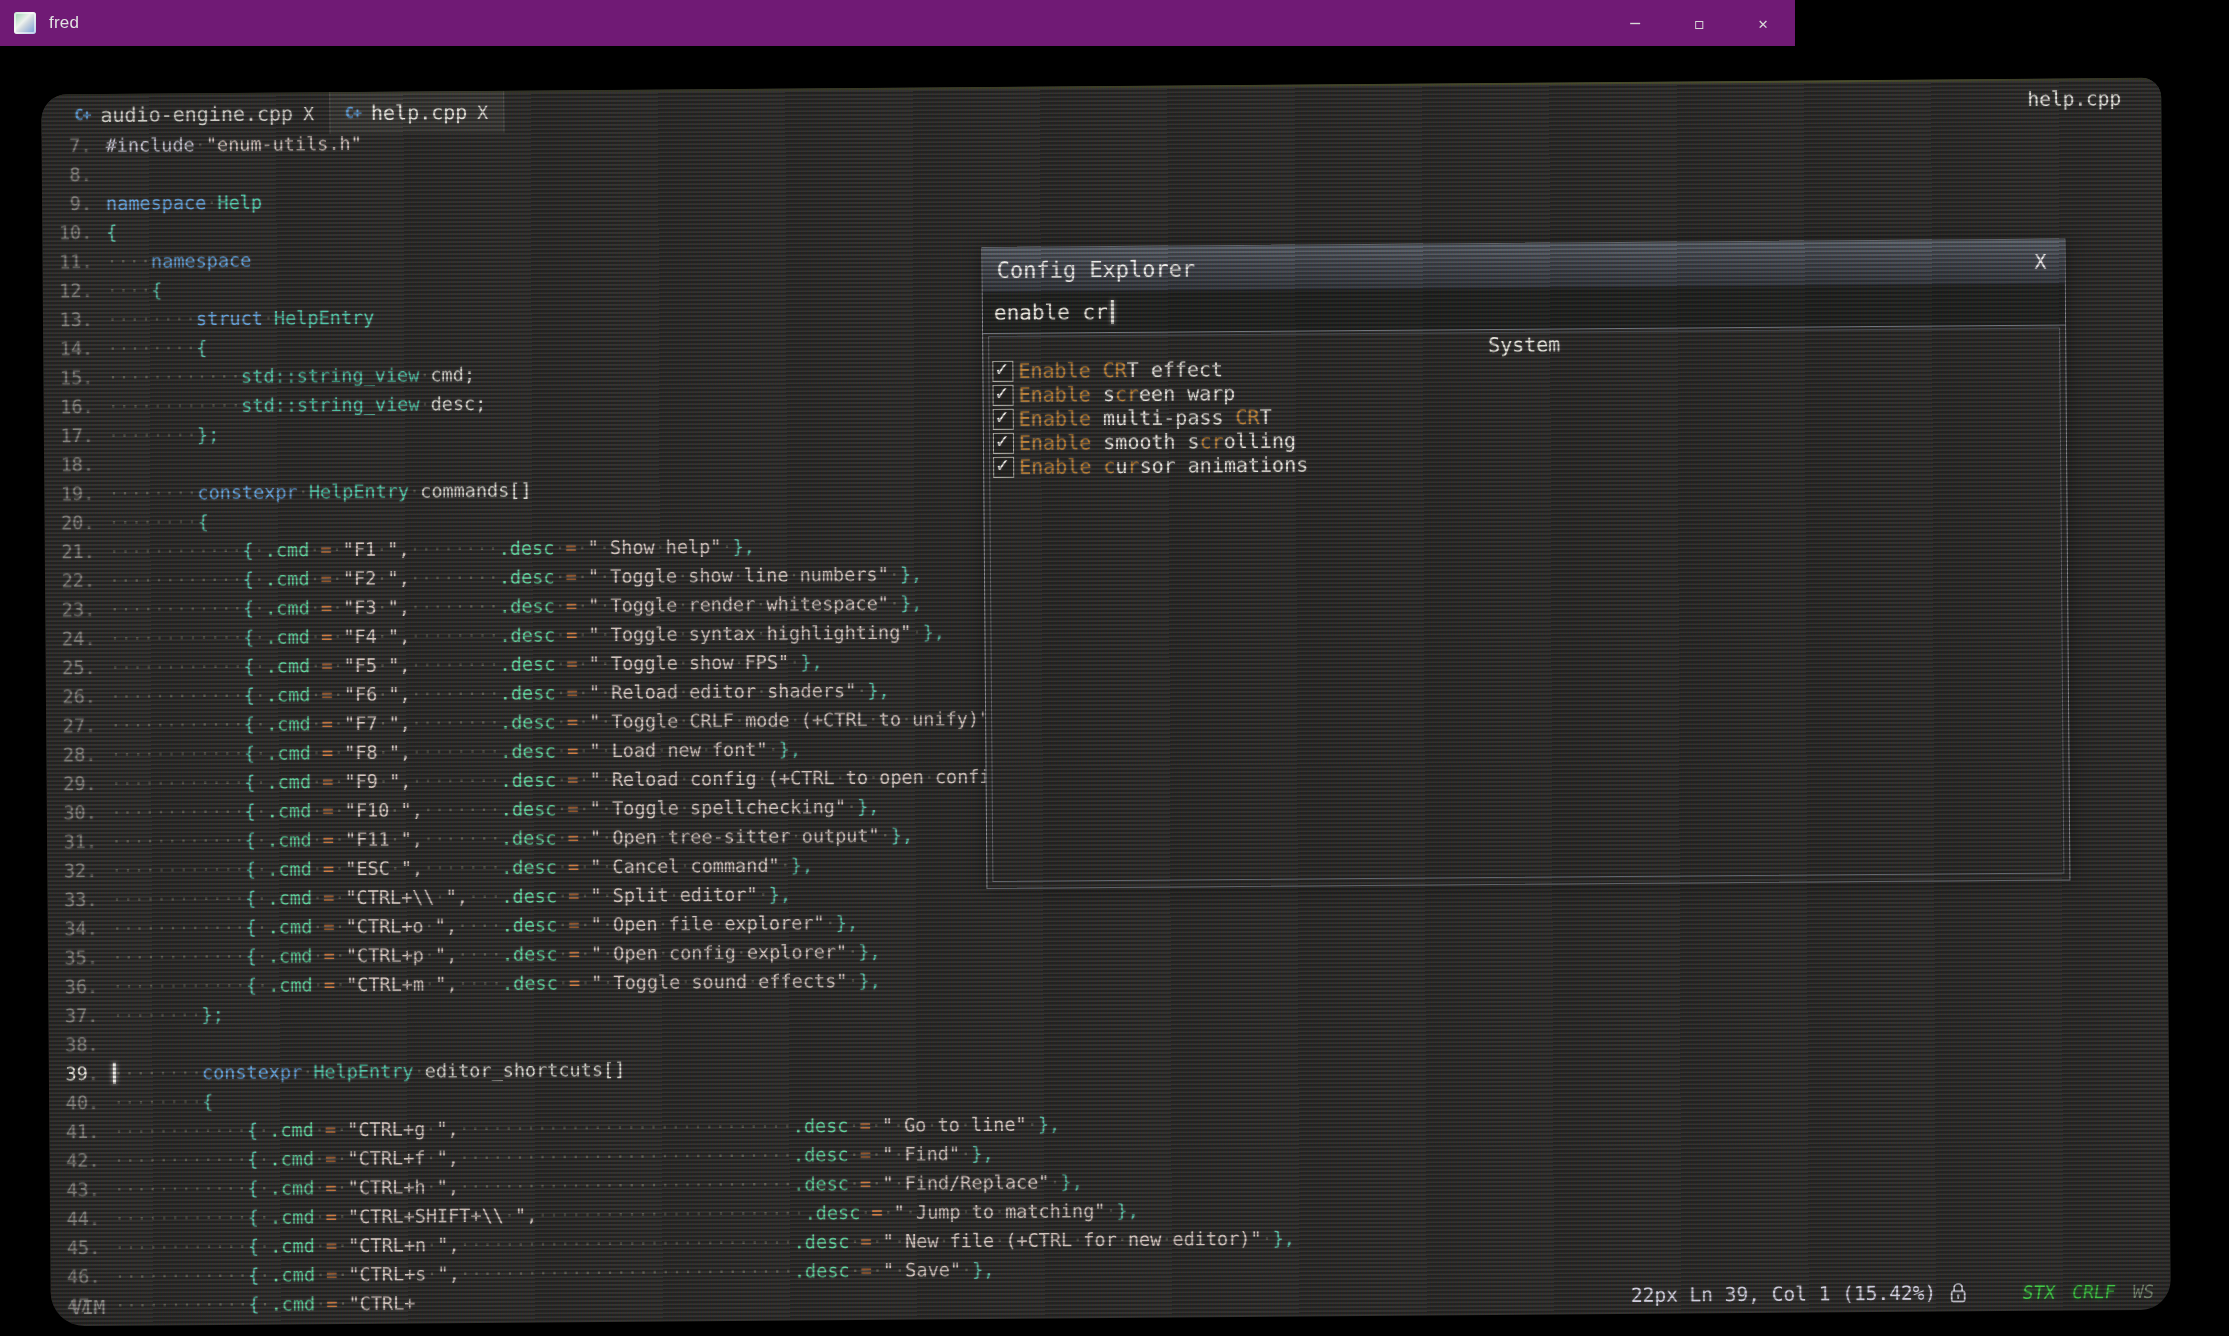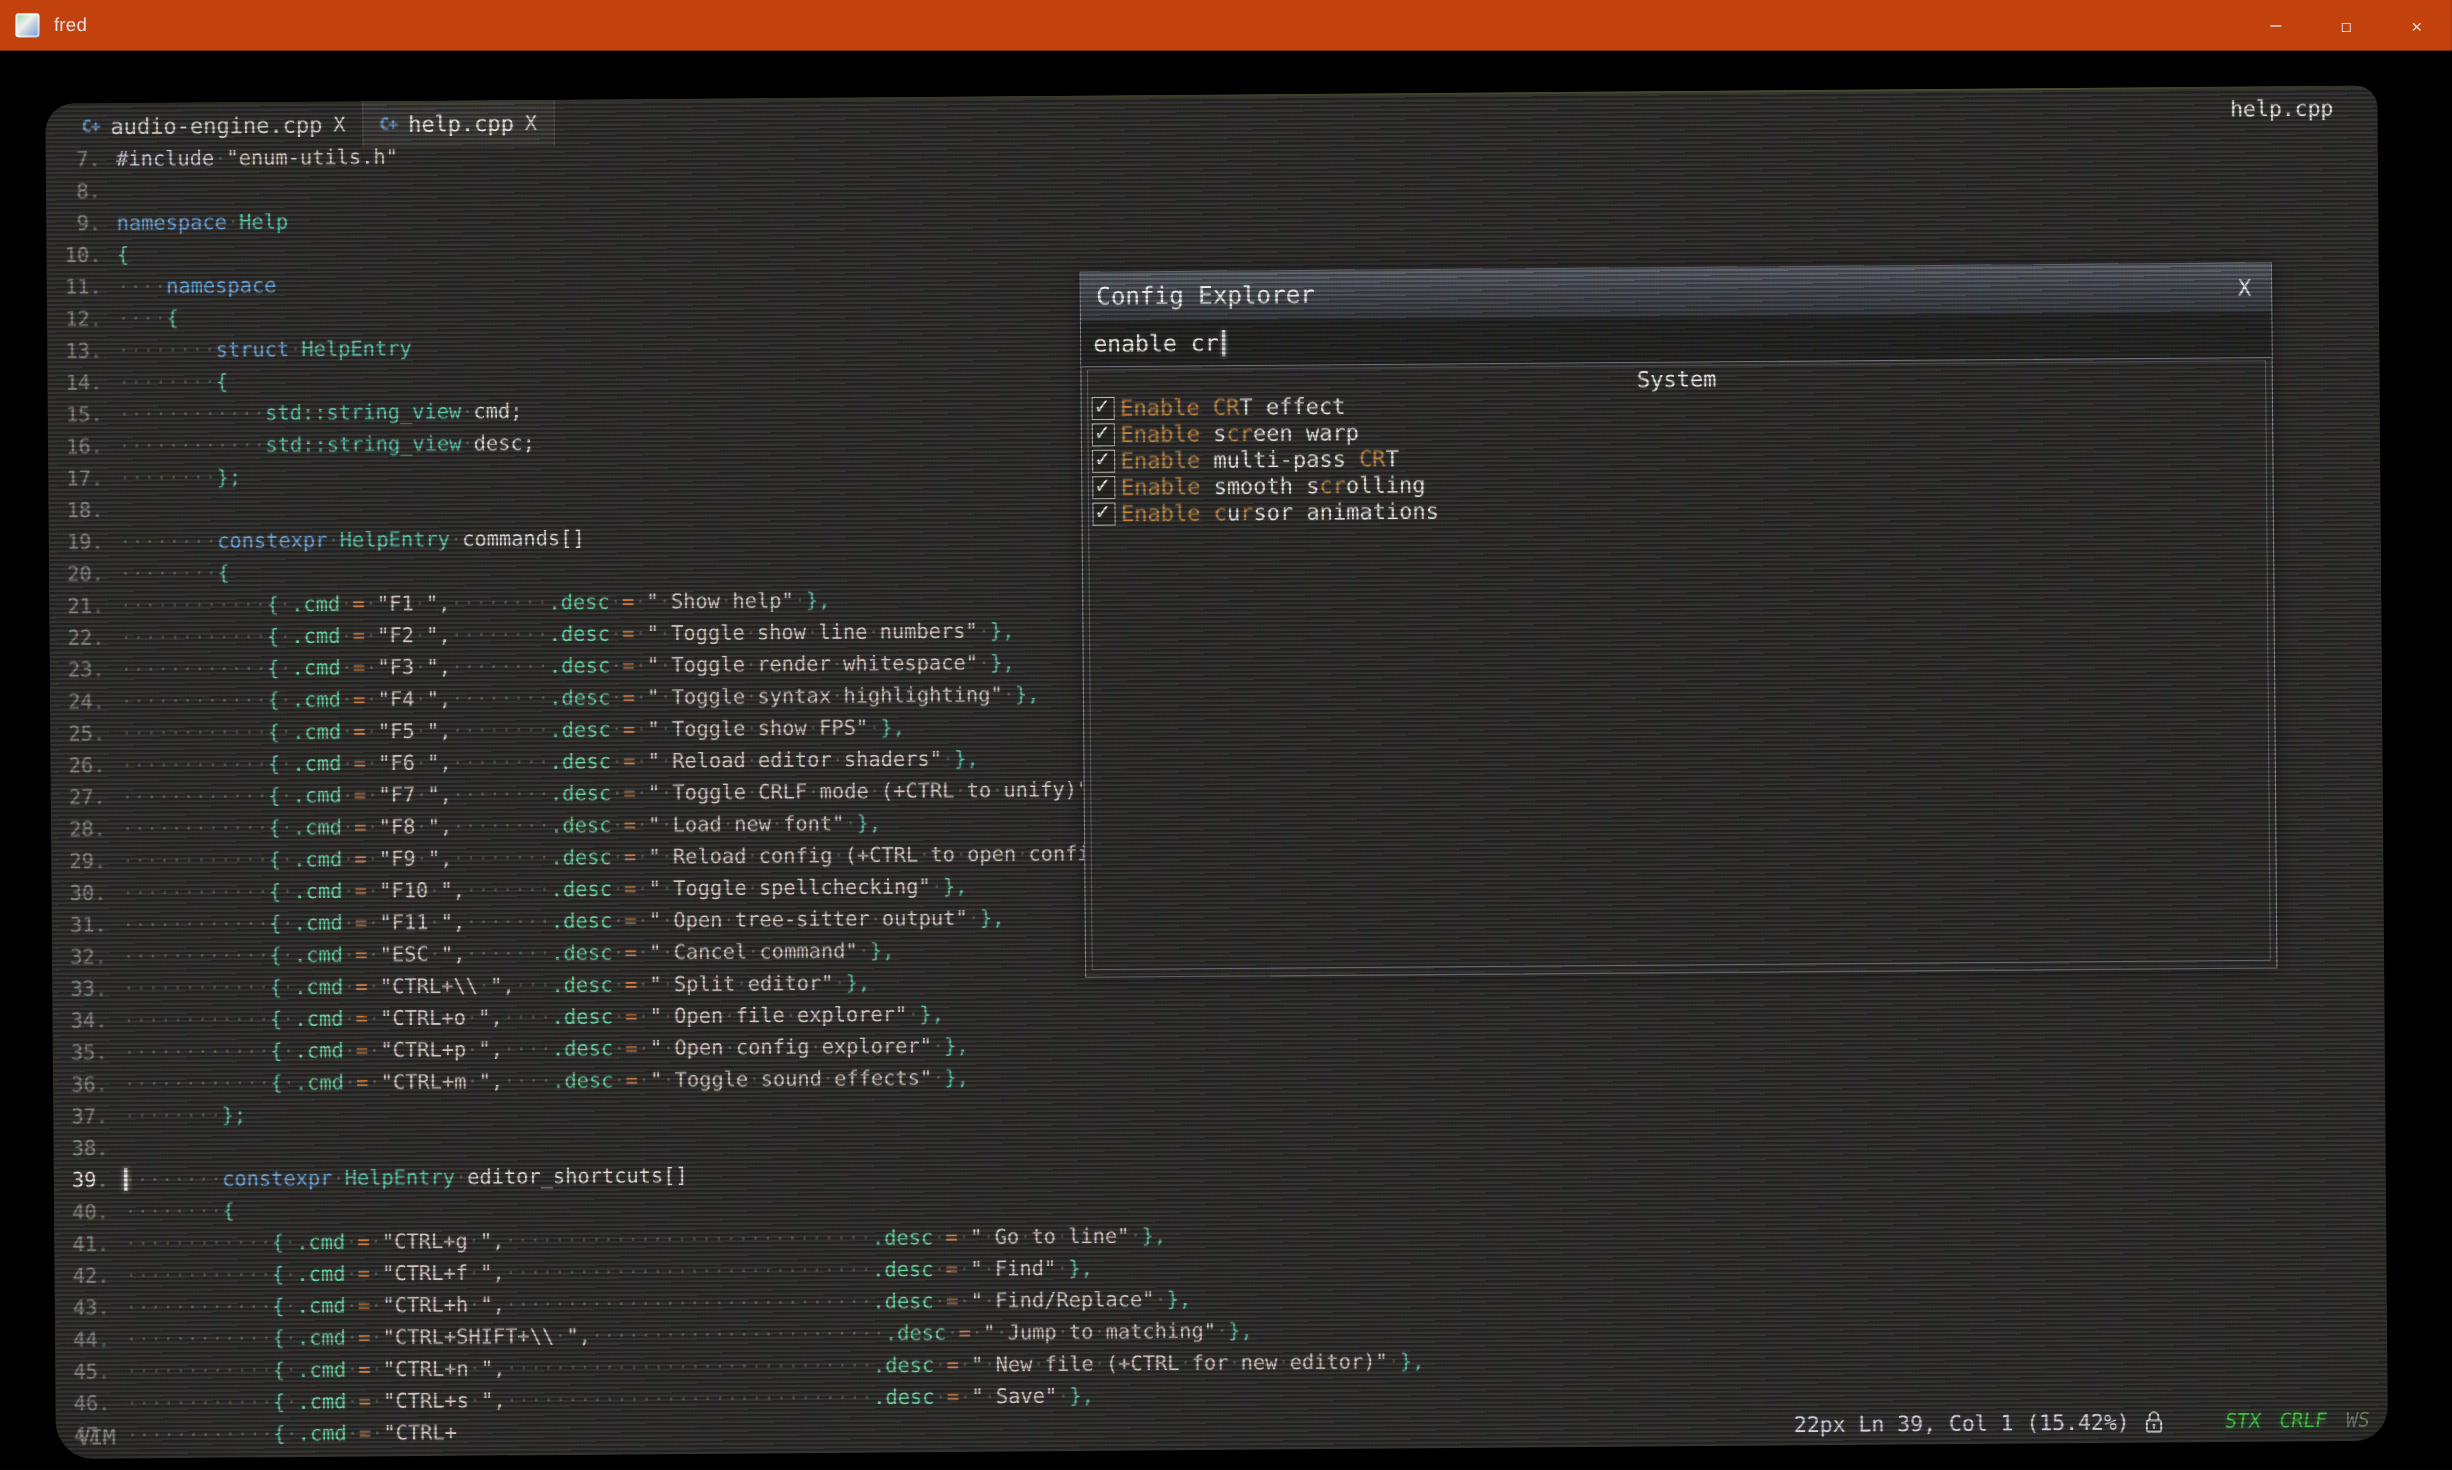--- a/index.html
+++ b/index.html
@@ -1,18 +1,18 @@
 <!DOCTYPE html>
 <html><head>
 <meta charset="utf-8">
 <style>
   html,body{margin:0;padding:0;background:#000;width:2229px;height:1336px;overflow:hidden;}
 
   
-  .titlebar{position:absolute;left:0;top:0;width:2229px;height:46px;background:#c2410c;
+  .titlebar{position:absolute;left:0;top:0;width:1795px;height:46px;background:#701a75;
     display:flex;align-items:center;font-family:"Liberation Sans",sans-serif;color:#e2e2e2;z-index:50;}
   .win-icon{width:22px;height:22px;margin-left:14px;border-radius:3px;flex:none;
     background:linear-gradient(135deg,#8fd0a8 0%,#eef2ee 42%,#cfd8df 55%,#6a94d8 100%);
     box-shadow:inset 0 0 0 2px rgba(255,255,255,.55);}
   .win-title{margin-left:13px;font-size:17px;letter-spacing:.2px;}
   .win-btns{margin-left:auto;display:flex;height:46px;}
   .win-btn{width:64px;height:46px;display:flex;align-items:center;justify-content:center;
     color:#d8d8d8;font-size:16px;font-family:"DejaVu Sans Mono",monospace;}
 
   

